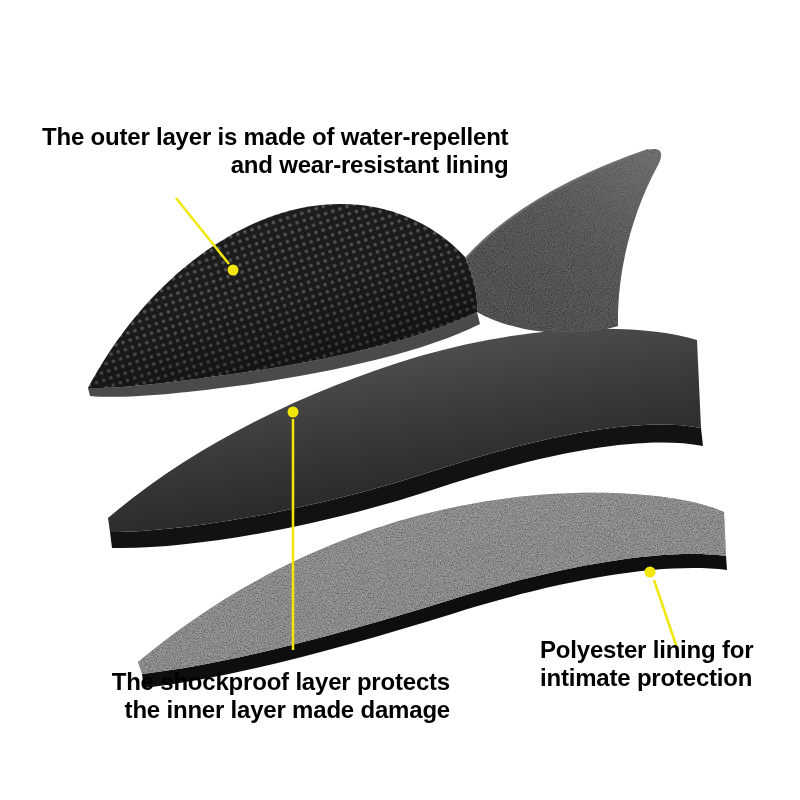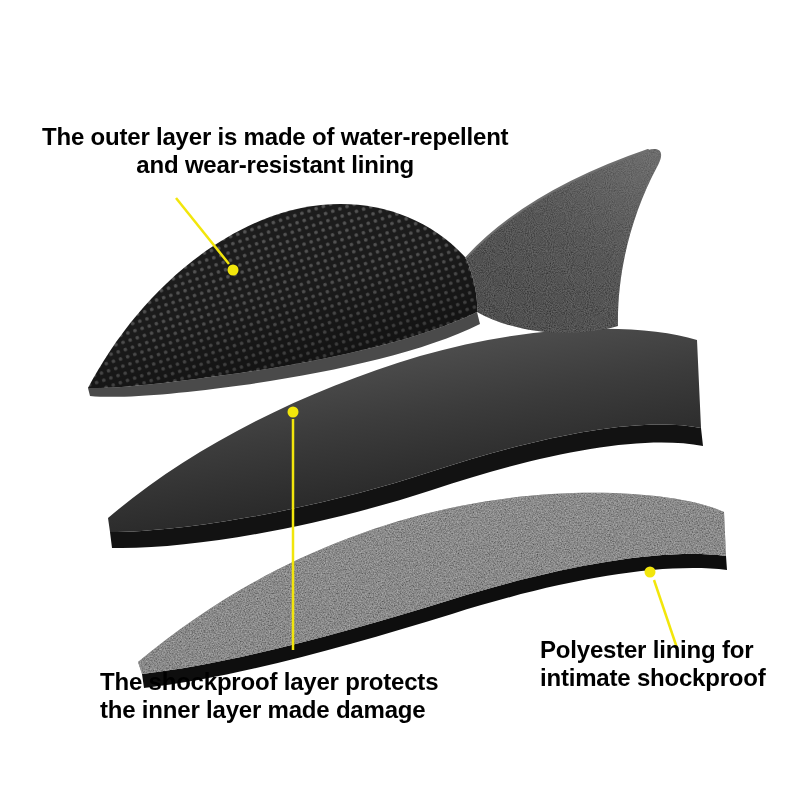--- a/index.html
+++ b/index.html
@@ -23,27 +23,27 @@
     position: absolute;
     color: #000000;
     font-weight: 700;
     font-size: 24px;
     line-height: 28px;
     letter-spacing: -0.2px;
   }
   .callout-outer {
     left: 42px;
     top: 123px;
-    text-align: center;
+    text-align: right;
   }
   .callout-shockproof {
     left: 100px;
     top: 668px;
     width: 350px;
-    text-align: left;
+    text-align: right;
   }
   .callout-lining {
     left: 540px;
     top: 636px;
     width: 246px;
     text-align: left;
   }
 </style>
 </head>
 <body>
@@ -168,16 +168,16 @@
     <div>and wear-resistant lining</div>
   </div>
 
   <div class="callout callout-shockproof">
     <div>The shockproof layer protects</div>
     <div>the inner layer made damage</div>
   </div>
 
   <div class="callout callout-lining">
     <div>Polyester lining for</div>
-    <div>intimate shockproof</div>
+    <div>intimate protection</div>
   </div>
 
 </div>
 
 </body></html>

